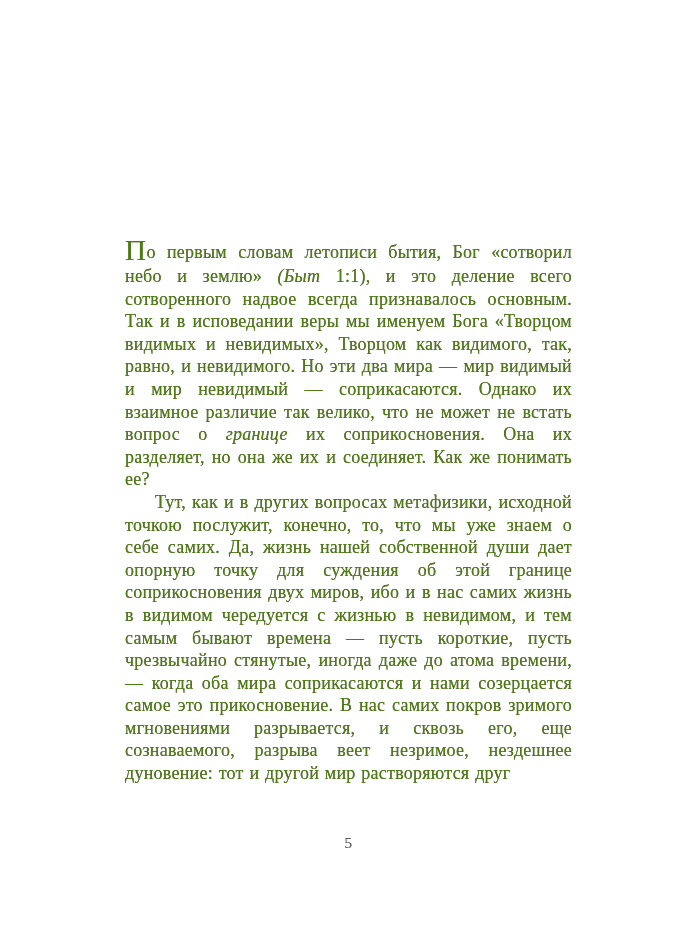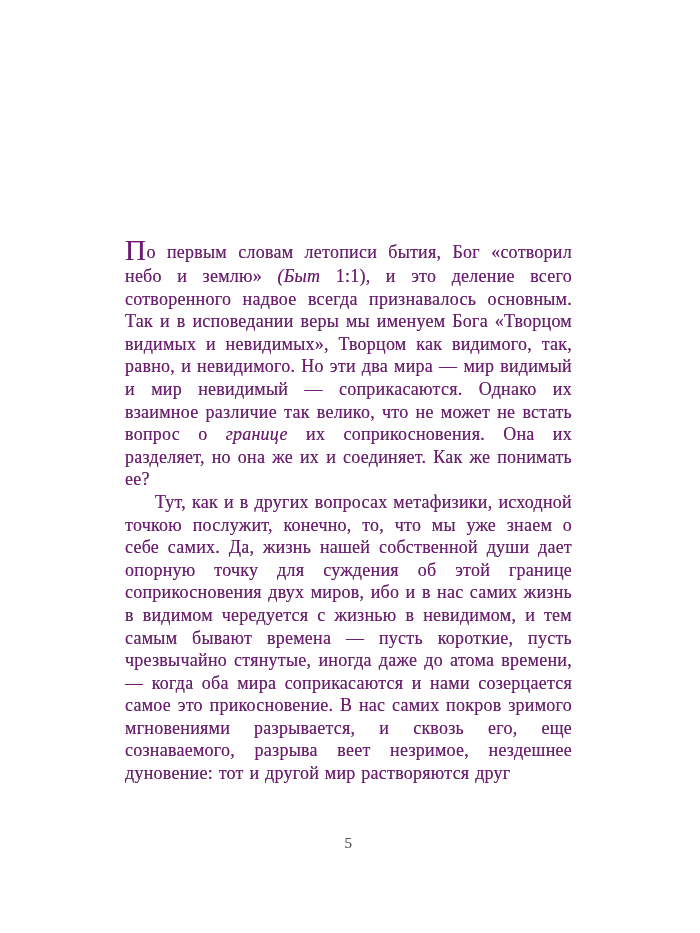--- a/index.html
+++ b/index.html
@@ -17,21 +17,21 @@
   .book-page {
     position: absolute;
     inset: 0;
     background: #ffffff;
   }
   .text-block {
     position: absolute;
     left: 125px;
     top: 236px;
     width: 447px;
-    color: #701a75;
+    color: #4d7c0f;
     font-size: 18px;
     line-height: 22.6px;
     text-align: justify;
     letter-spacing: 0.25px;
     word-spacing: 1px;
     text-shadow: 0 0 0.4px rgba(70,70,70,0.75);
   }
   .text-block p {
     margin: 0;
     padding: 0;

